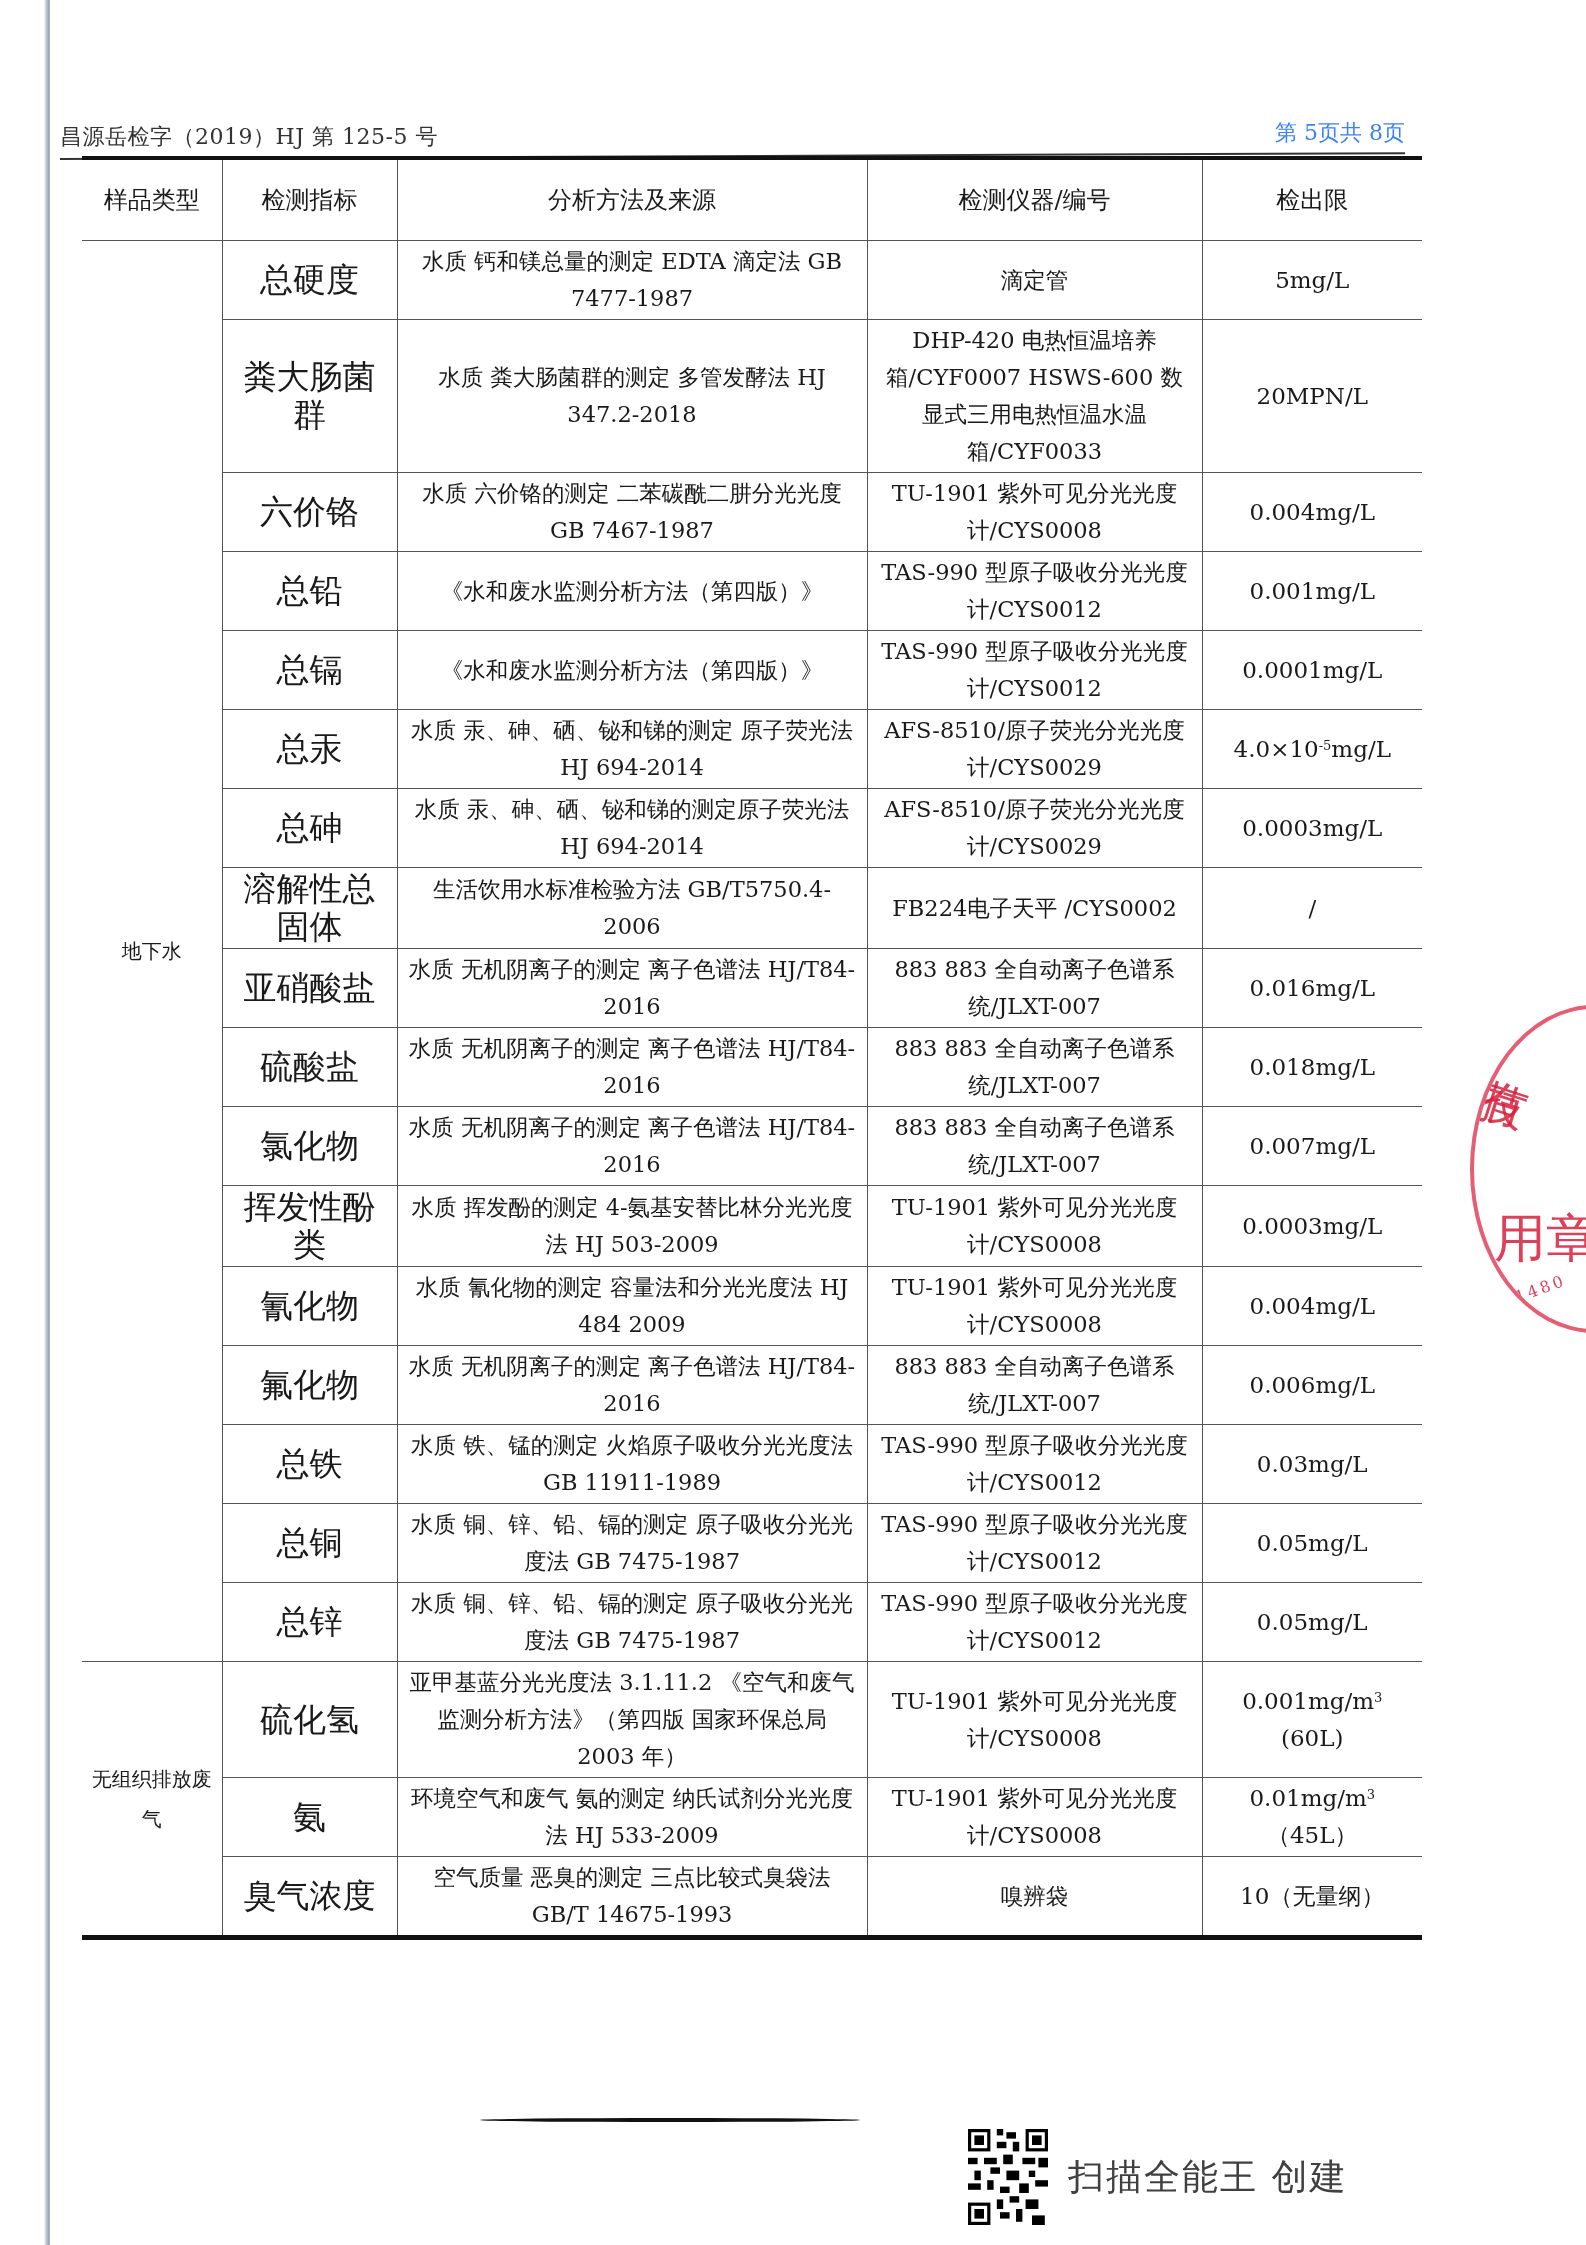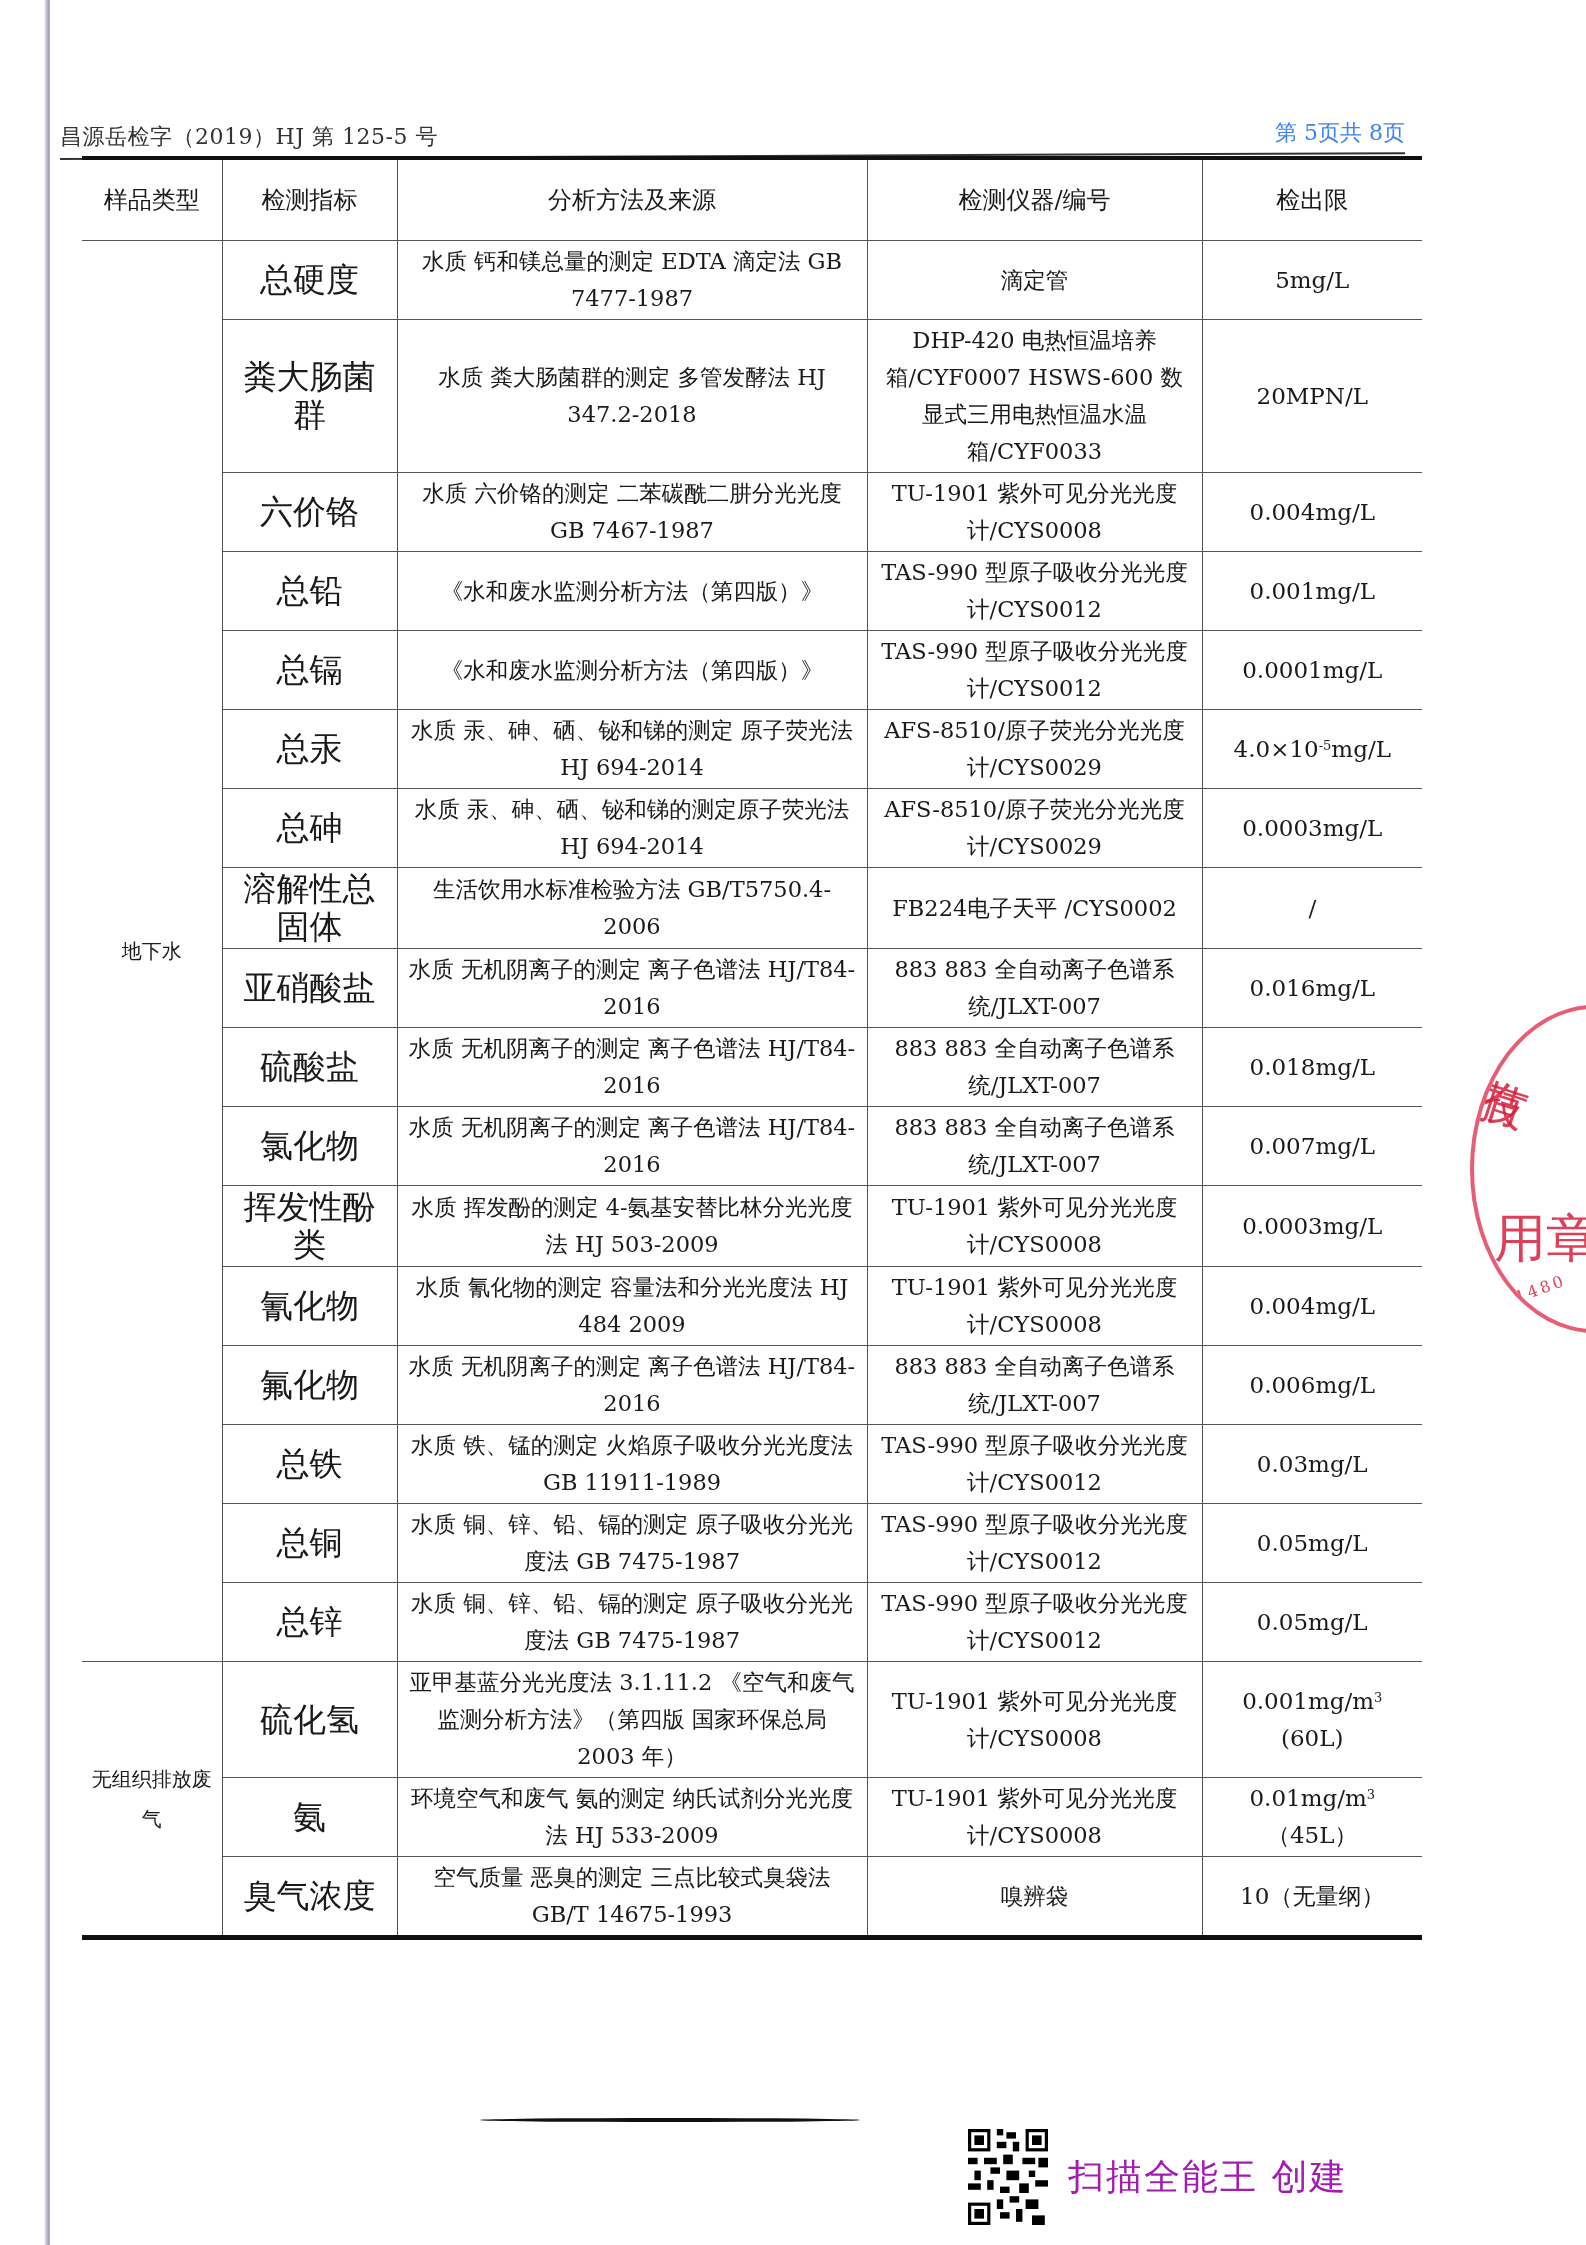--- a/index.html
+++ b/index.html
@@ -27,21 +27,21 @@
   .stamp { position:absolute; left:1470px; top:1005px; width:240px; height:320px;
            border:4px solid rgba(220,40,70,0.75); border-radius:50%; color:rgba(215,30,60,0.85);
            font-size:46px; overflow:hidden; }
   .stamp-clip { position:absolute; left:1470px; top:990px; width:116px; height:350px; overflow:hidden; }
   .stamp-text { position:absolute; left:14px; top:40px; line-height:70px; writing-mode:vertical-rl; transform:rotate(18deg); }
   .stamp-text2 { position:absolute; left:20px; top:195px; font-size:52px; }
   .stamp-num { position:absolute; left:40px; top:270px; font-size:16px; letter-spacing:3px; transform:rotate(-20deg); }
   .bottom-rule { position:absolute; left:480px; top:2118px; width:380px; height:4px; background:#111; border-radius:50%; }
   .watermark { position:absolute; left:968px; top:2127px; display:flex; align-items:center; }
   .qr { width:80px; height:100px; }
-  .wm-text { font-family:"DejaVu Sans","Liberation Sans",sans-serif; font-size:36px; margin-left:20px; color:#a21caf; letter-spacing:2px; }
+  .wm-text { font-family:"DejaVu Sans","Liberation Sans",sans-serif; font-size:36px; margin-left:20px; color:#404040; letter-spacing:2px; }
 </style>
 </head>
 <body>
 
 <div class="left-shadow"></div>
 
 <div class="header">
   <span class="doc-no">昌源岳检字（2019）HJ 第 125-5 号</span>
   <span class="page-no">第 5页共 8页</span>
   <div class="rule"></div>

